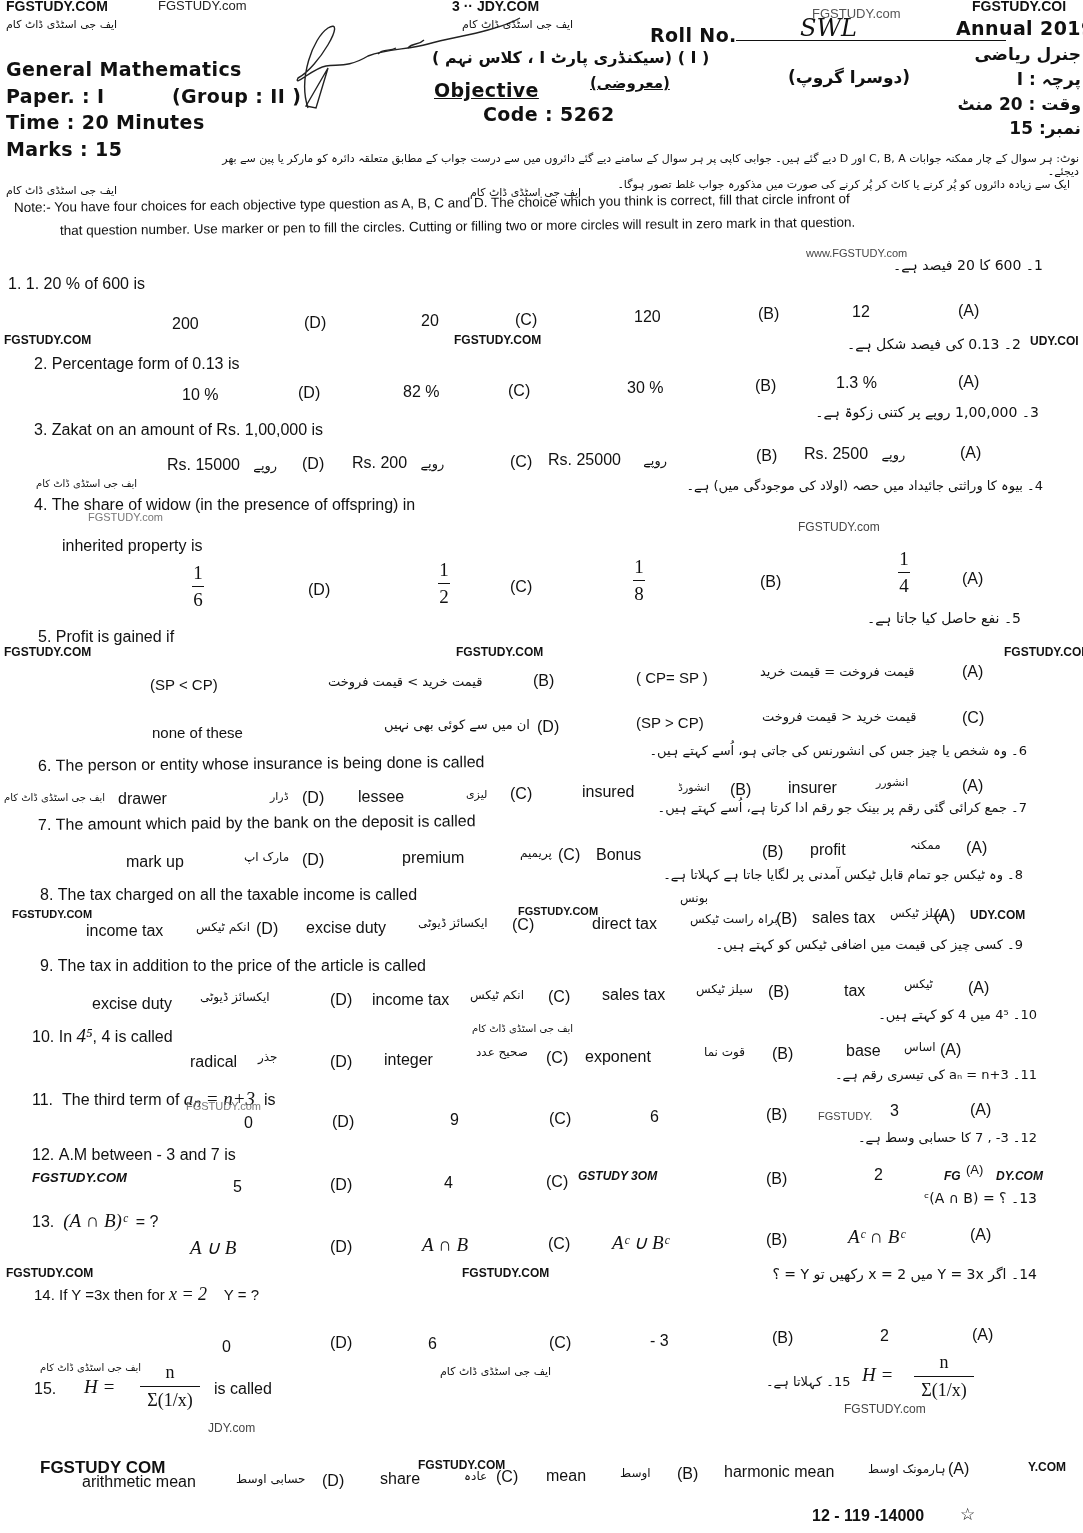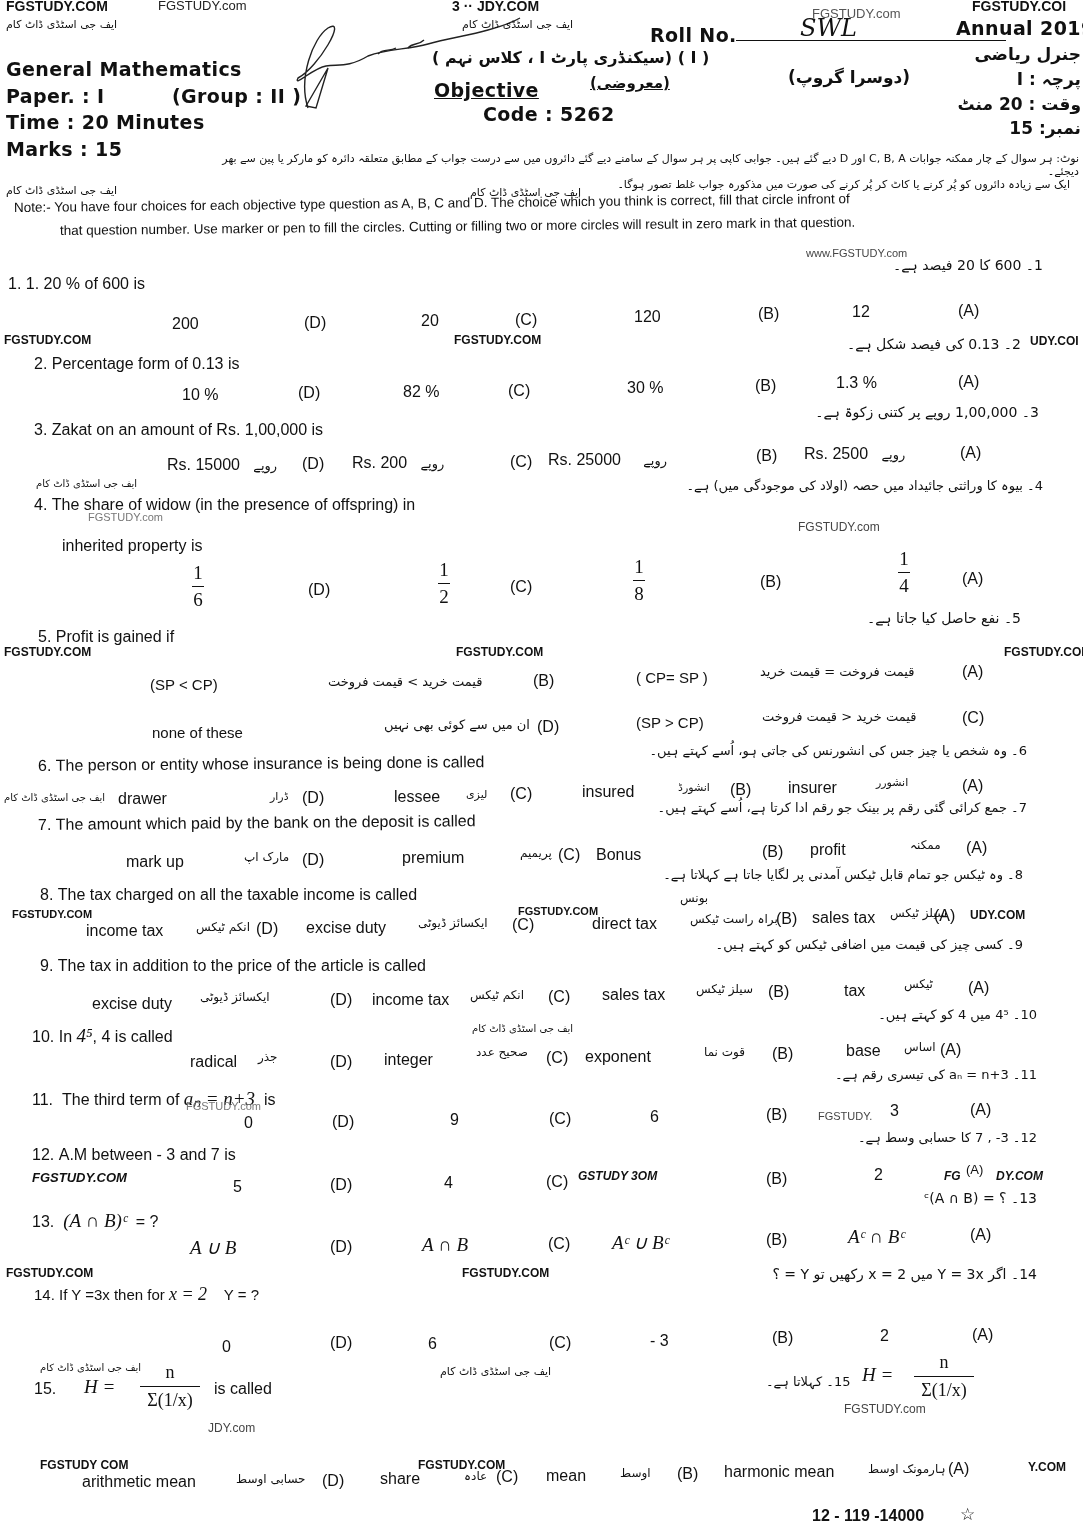--- a/index.html
+++ b/index.html
@@ -169,21 +169,21 @@
   <div class="abs lbl" style="left:962px;top:709px;">(C)</div>
 </div>
 
 <div>
   <div class="abs q" style="left:38px;top:757px;transform:rotate(-0.5deg);transform-origin:left;"><span>6.</span>&nbsp;<span>The person or entity whose insurance is being done is called</span></div>
   <div class="abs ur" style="right:56px;top:743px;font-size:13px;">6۔ وہ شخص یا چیز جس کی انشورنس کی جاتی ہو، اُسے کہتے ہیں۔</div>
   <div class="abs ur" style="left:4px;top:792px;font-size:10px;">ایف جی اسٹڈی ڈاٹ کام</div>
   <div class="abs opt" style="left:118px;top:790px;">drawer</div>
   <div class="abs ur" style="left:270px;top:790px;font-size:11px;">ڈرار</div>
   <div class="abs lbl" style="left:302px;top:789px;">(D)</div>
-  <div class="abs opt" style="left:358px;top:788px;margin-left:36px;">lessee</div>
+  <div class="abs opt" style="left:358px;top:788px;">lessee</div>
   <div class="abs ur" style="left:466px;top:788px;font-size:11px;">لیزی</div>
   <div class="abs lbl" style="left:510px;top:785px;">(C)</div>
   <div class="abs opt" style="left:582px;top:783px;">insured</div>
   <div class="abs ur" style="left:678px;top:781px;font-size:11px;">انشورڈ</div>
   <div class="abs lbl" style="left:730px;top:781px;">(B)</div>
   <div class="abs opt" style="left:788px;top:779px;">insurer</div>
   <div class="abs ur" style="left:876px;top:776px;font-size:11px;">انشورر</div>
   <div class="abs lbl" style="left:962px;top:777px;">(A)</div>
 </div>
 
@@ -333,21 +333,21 @@
 
   <div class="abs ur" style="left:766px;top:1374px;font-size:13px;">15۔ کہلاتا ہے۔</div>
   <div class="abs math" style="left:862px;top:1364px;">H =</div>
   <div class="abs hfrac" style="left:914px;top:1352px;">
     <span>n</span>
     <span class="bar"></span>
     <span>Σ(1/x)</span>
   </div>
   <div class="abs wm-light" style="left:844px;top:1402px;font-size:12px;">FGSTUDY.com</div>
 
-  <div class="abs wm wm-b" style="left:40px;top:1458px;font-size:12px;text-align:right;">FGSTUDY COM</div>
+  <div class="abs wm wm-b" style="left:40px;top:1458px;font-size:17px;text-align:right;">FGSTUDY COM</div>
   <div class="abs wm wm-b" style="left:418px;top:1458px;font-size:12px;">FGSTUDY.COM</div>
   <div class="abs opt" style="left:82px;top:1473px;">arithmetic mean</div>
   <div class="abs ur" style="left:236px;top:1472px;font-size:12px;">حسابی اوسط</div>
   <div class="abs lbl" style="left:322px;top:1472px;">(D)</div>
   <div class="abs opt" style="left:380px;top:1470px;">share</div>
   <div class="abs ur" style="left:464px;top:1469px;font-size:12px;">عادہ</div>
   <div class="abs lbl" style="left:496px;top:1468px;">(C)</div>
   <div class="abs opt" style="left:546px;top:1467px;">mean</div>
   <div class="abs ur" style="left:620px;top:1466px;font-size:12px;">اوسط</div>
   <div class="abs lbl" style="left:677px;top:1465px;">(B)</div>

